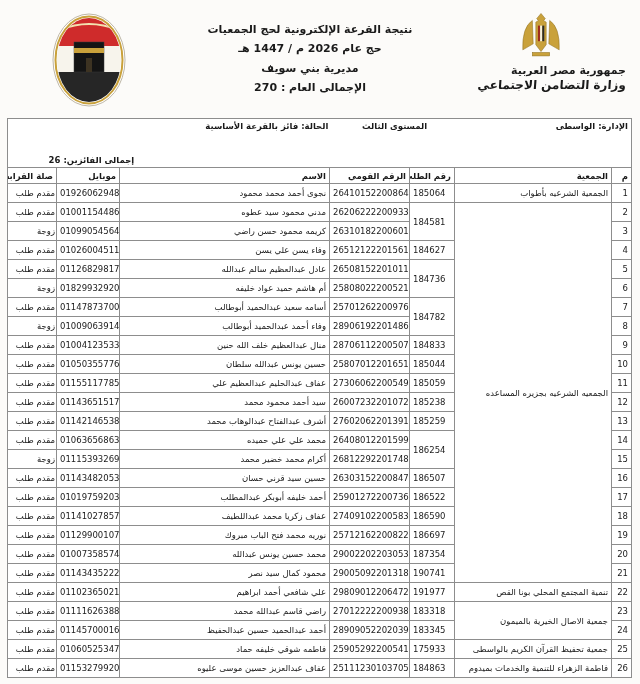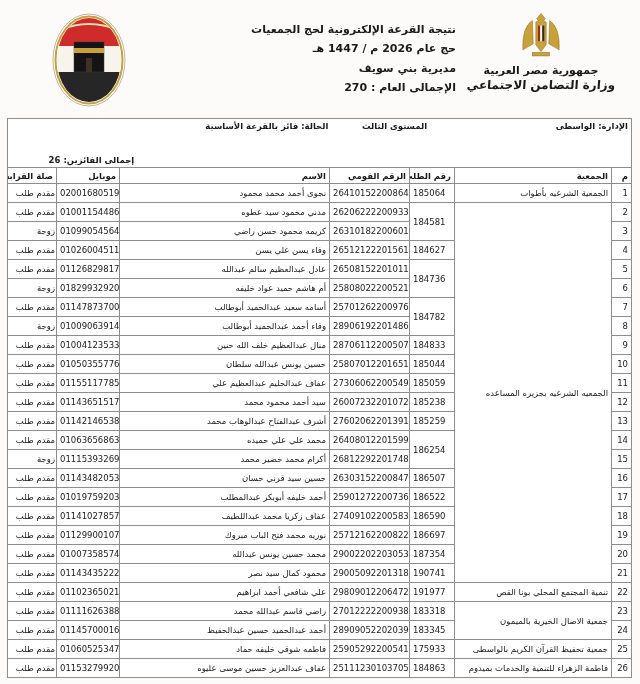--- a/index.html
+++ b/index.html
@@ -15,25 +15,25 @@
   }
   
   .hdr{
     display:flex;
     justify-content:space-between;
     align-items:flex-start;
     padding:8px 14px 2px 14px;
     height:118px;
     box-sizing:border-box;
   }
-  .gov-block{width:170px;text-align:center;padding-top:2px;}
+  .gov-block{width:170px;padding-top:2px;}
   .gov-block .emblem{display:block;margin:0 auto;}
   .gov-country{font-size:11px;font-weight:bold;margin-top:2px;letter-spacing:0;}
   .gov-ministry{font-size:12px;font-weight:bold;margin-top:1px;transform:skewX(-4deg);}
-  .title-block{flex:1;text-align:right;padding-top:12px;line-height:1.75;}
+  .title-block{flex:1;text-align:center;padding-top:12px;line-height:1.75;}
   .t1{font-size:11px;font-weight:bold;}
   .t2,.t3,.t4{font-size:11px;font-weight:bold;}
   .logo-block{width:150px;display:flex;justify-content:center;padding-top:4px;}
   
   .tbl-wrap{padding:0 8px;}
   table{
     width:624px;
     border-collapse:collapse;
     table-layout:fixed;
     font-size:8.5px;
@@ -145,21 +145,21 @@
             <th>صلة القرابه</th>
           </tr>
       </thead>
       <tbody>
           <tr>
             <td class="c-num">1</td>
             <td class="c-assoc">الجمعية الشرعيه بأطواب</td>
             <td class="c-req">185064</td>
             <td class="c-nid">26410152200864</td>
             <td class="c-name">نجوى أحمد محمد محمود</td>
-            <td class="c-mobile">02001680519</td>
+            <td class="c-mobile">01926062948</td>
             <td class="c-rel">مقدم طلب</td>
           </tr>
           <tr>
             <td class="c-num">2</td>
             <td class="c-assoc" rowspan="20">الجمعيه الشرعيه بجزيره المساعده</td>
             <td class="c-req" rowspan="2">184581</td>
             <td class="c-nid">26206222200933</td>
             <td class="c-name">مدني محمود سيد عطوه</td>
             <td class="c-mobile">01001154486</td>
             <td class="c-rel">مقدم طلب</td>

